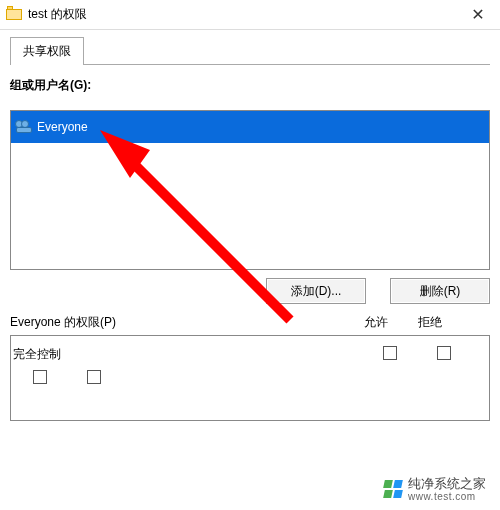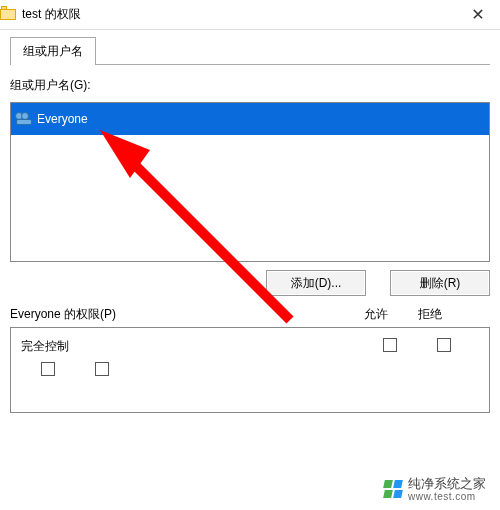--- a/index.html
+++ b/index.html
@@ -1,48 +1,48 @@
 <!DOCTYPE html>
 <html><head>
 <meta charset="utf-8">
 <style>
 * { box-sizing: border-box; margin: 0; padding: 0; font-family: "Microsoft YaHei", "Segoe UI", Tahoma, sans-serif; }
 body { width: 500px; height: 510px; background: #fff; font-size: 13px; color: #000; position: relative; overflow: hidden; }
 
-.titlebar { height: 30px; display: flex; align-items: center; border-bottom: 1px solid #ddd; }
+.titlebar { height: 30px; display: flex; align-items: center; border-bottom: 1px solid #ddd; padding-left: 6px; }
 .folder-icon { width: 16px; height: 13px; margin-right: 6px; position: relative; }
 .folder-icon .tab { width: 6px; height: 3px; background: #ffd76a; border: 1px solid #e0a800; border-bottom: none; position: absolute; top: -2px; left: 1px; }
 .folder-icon .body { width: 16px; height: 11px; background: #ffe49a; border: 1px solid #e0a800; position: absolute; top: 1px; }
 .title-text { flex: 1; font-size: 12px; }
 .close-btn { width: 44px; height: 30px; display: flex; align-items: center; justify-content: center; font-size: 16px; color: #333; }
 
 .client { padding: 6px 10px 0 10px; }
 
 .tabs { display: flex; border-bottom: 1px solid #aaa; position: relative; }
 .tab-btn { padding: 5px 12px 5px 12px; border: 1px solid #aaa; border-bottom: none; background: #fff; font-size: 12px; position: relative; top: 1px; }
 
-.label-line { margin: 12px 0 8px 0; font-size: 12px; }
+.label-line { margin: 12px 0 16px 0; font-size: 12px; font-weight: bold; }
 
 .listbox { border: 1px solid #888; height: 160px; background: #fff; overflow: hidden; }
 .listrow { display: flex; align-items: center; height: 32px; padding-left: 4px; background: #1a73e8; background: #0a6ccf; color: #fff; font-size: 12px; }
 .listrow { background: #0a6bdc; }
 .listrow .group-icon { width: 18px; height: 14px; position: relative; margin-right: 4px; }
 .group-icon .h1, .group-icon .h2 { width: 8px; height: 8px; border-radius: 50%; background: #6fb0e6; border: 1px solid #2a6fa8; position: absolute; top: 0; }
 .group-icon .h1 { left: 0; }
 .group-icon .h2 { left: 6px; }
 .group-icon .b1 { width: 16px; height: 6px; border-radius: 2px; background: #6fb0e6; border: 1px solid #2a6fa8; position: absolute; top: 7px; left: 1px; }
 
 .btn-row { display: flex; justify-content: flex-end; gap: 24px; margin: 8px 0 10px 0; }
 .win-btn { min-width: 100px; height: 26px; border: 1px solid #999; background: #f3f3f3; font-size: 12px; box-shadow: inset 0 0 0 1px #fff; }
 
 .perm-block { }
 .perm-header { display: flex; font-size: 12px; margin-bottom: 4px; padding-right: 18px; }
 .perm-header .name { flex: 1; }
 .perm-header .col { width: 54px; text-align: left; }
-.perm-list { border: 1px solid #888; padding: 6px 18px 30px 10px; }
+.perm-list { border: 1px solid #888; padding: 6px 18px 30px 2px; }
 .perm-row { display: flex; align-items: center; height: 24px; font-size: 12px; }
 .perm-row .pname { flex: 1; }
 .perm-row .pcell { width: 54px; text-align: center; }
 .chk { width: 14px; height: 14px; border: 1px solid #555; display: inline-block; position: relative; background: #fff; }
 .chk.checked::after { content: "✓"; position: absolute; top: -3px; left: 1px; font-size: 13px; color: #000; }
 
 .arrow-svg { position: absolute; pointer-events: none; }
 
 .watermark { position: absolute; bottom: 8px; right: 14px; display: flex; align-items: center; gap: 6px; font-size: 13px; color: #444; }
 .wm-sub { font-size: 10px; color: #666; letter-spacing: 0.5px; display: block; margin-top: -2px; }
@@ -61,21 +61,21 @@
       <span class="tab"></span>
       <span class="body"></span>
     </span>
   <span class="title-text">test 的权限</span>
   <span class="close-btn">✕</span>
 </div>
 
 <div class="client">
 
   <div class="tabs">
-    <div class="tab-btn">组或用户名</div>
+    <div class="tab-btn">共享权限</div>
   </div>
 
   <div class="label-line">组或用户名(G):</div>
 
   <div class="listbox">
     <div class="listrow">
       <span class="group-icon">
           <span class="h1"></span>
           <span class="h2"></span>
           <span class="b1"></span>

